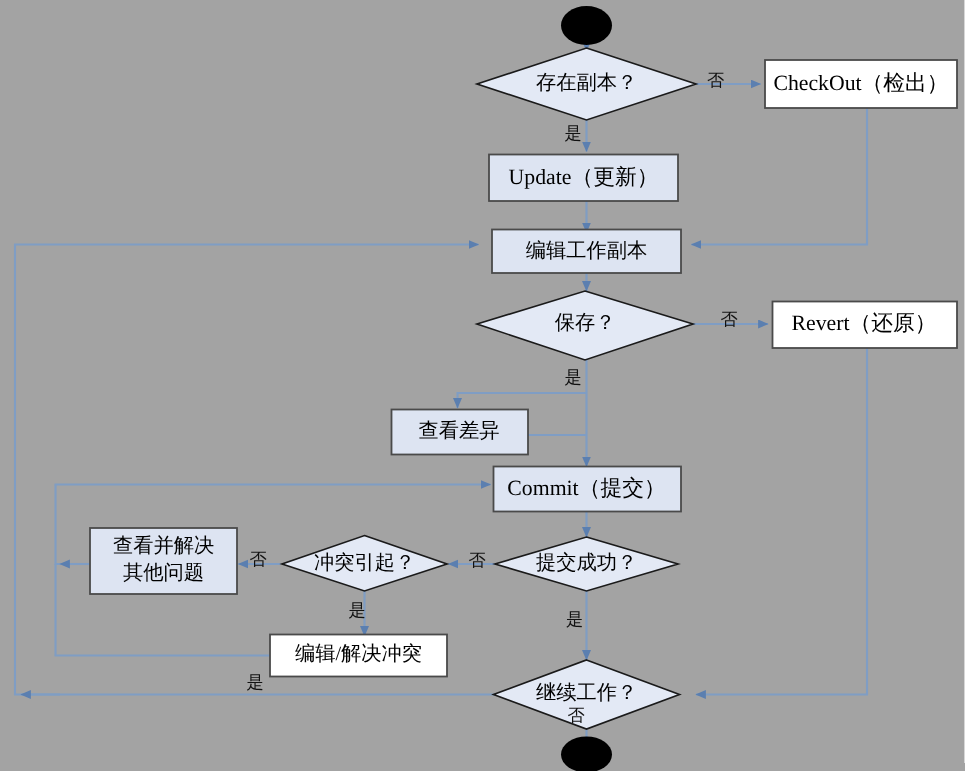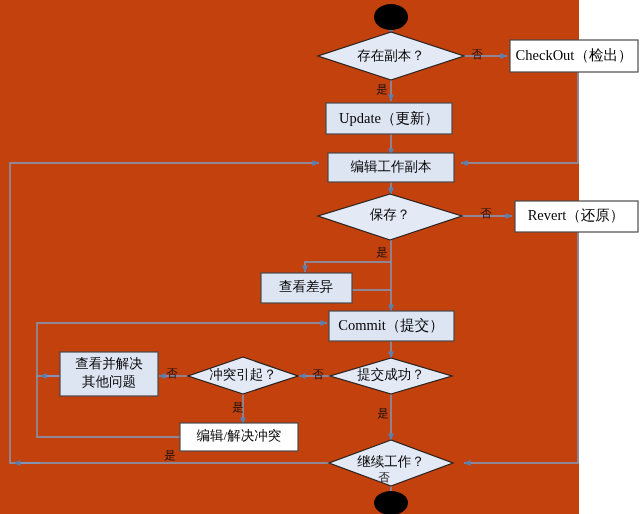--- a/index.html
+++ b/index.html
@@ -9,23 +9,23 @@
     background: #ffffff;
   }
   body {
     width: 643px;
     height: 514px;
     font-family: "Liberation Serif", "DejaVu Serif", serif;
     overflow: hidden;
   }
   #flow-root {
     position: relative;
-    width: 579px;
+    width: 643px;
     height: 514px;
-    background: #c2410c;
+    background: #a3a3a3;
   }
   svg#flow-svg {
     display: block;
     width: 643px;
     height: 514px;
   }
   .node-box {
     stroke: #4a4a4a;
     stroke-width: 1.2;
   }

